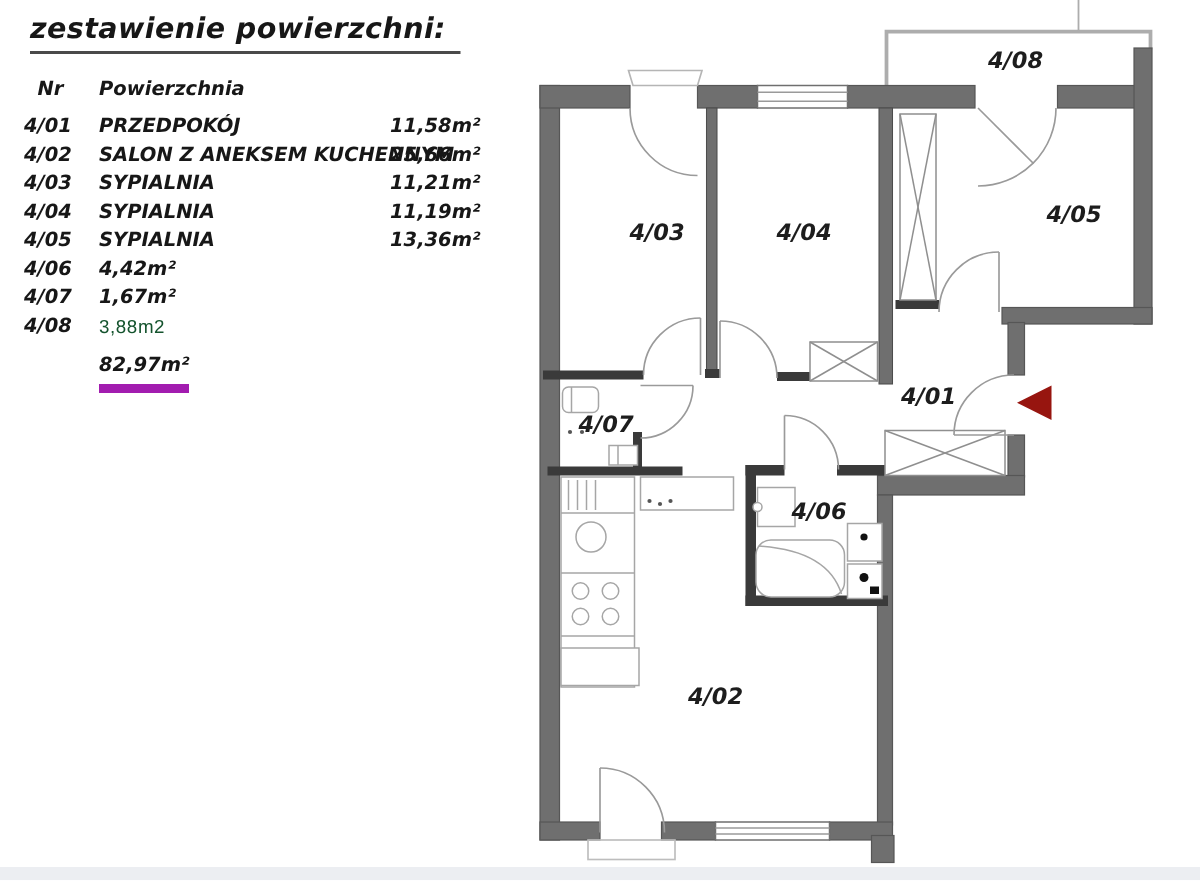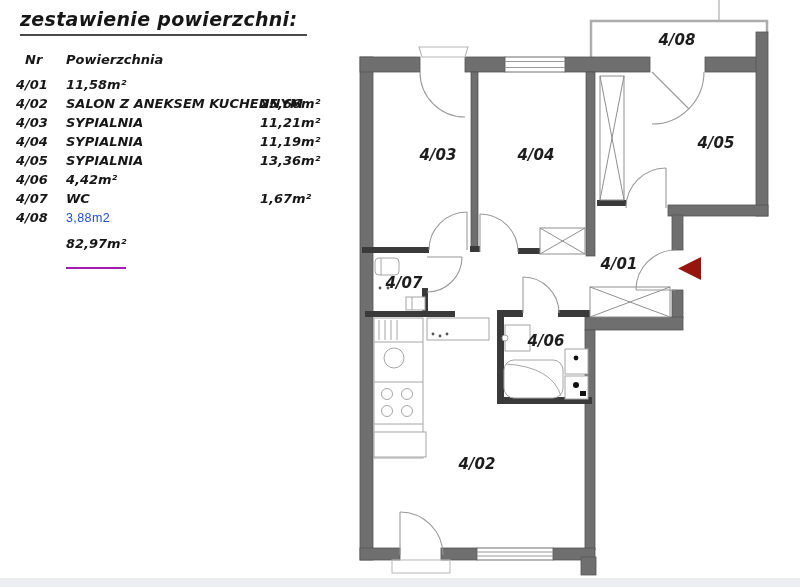--- a/index.html
+++ b/index.html
@@ -10,42 +10,43 @@
          letter-spacing:.3px;border-bottom:2px solid #4a4a4a;padding:0 10px 4px 0;}
   .table{position:absolute;left:16px;top:50px;width:336px;}
   .row{display:grid;grid-template-columns:50px 194px 92px;height:19px;align-items:center;}
   .row span{white-space:nowrap;}
   .thead{margin-bottom:6px;font-size:13px;}
   .thead .c-nr{padding-left:9px;}
   .thead .c-name{padding-left:14px;}
   .brow{font-size:13px;}
   .c-area{text-align:left;}
   .total{margin-top:7px;}
-  .total-val{border-bottom:2px solid #a21caf;padding-bottom:16px;}
+  .total-val{border-bottom:6px solid #a21caf;padding-bottom:5px;}
   .plain{font-family:"Liberation Sans",sans-serif;font-style:normal;font-weight:400;
-         font-size:12.5px;letter-spacing:.4px;color:#1d4ed8;}
+         font-size:12.5px;letter-spacing:.4px;color:#14532d;}
   svg.plan{position:absolute;left:0;top:0;width:800px;height:587px;}
   svg text{font-family:"DejaVu Sans",sans-serif;font-style:italic;font-weight:700;
            font-size:15px;fill:#1d1d1d;}
 </style>
 </head>
 <body>
 
 <div class="stage">
 
   <div class="title">zestawienie powierzchni:</div>
 
   <div class="table hand">
     <div class="row thead">
       <span class="c-nr">Nr</span>
       <span class="c-area">Powierzchnia</span>
     </div>
 
     <div class="row brow">
       <span class="c-nr">4/01</span>
+      <span class="c-name">PRZEDPOKÓJ</span>
       <span class="c-area">11,58m²</span>
     </div>
     <div class="row brow">
       <span class="c-nr">4/02</span>
       <span class="c-name">SALON Z ANEKSEM KUCHENNYM</span>
       <span class="c-area">25,66m²</span>
     </div>
     <div class="row brow">
       <span class="c-nr">4/03</span>
       <span class="c-name">SYPIALNIA</span>
@@ -60,21 +61,20 @@
       <span class="c-nr">4/05</span>
       <span class="c-name">SYPIALNIA</span>
       <span class="c-area">13,36m²</span>
     </div>
     <div class="row brow">
       <span class="c-nr">4/06</span>
       <span class="c-area">4,42m²</span>
     </div>
     <div class="row brow">
       <span class="c-nr">4/07</span>
-      <span class="c-name">WC</span>
       <span class="c-area">1,67m²</span>
     </div>
     <div class="row brow">
       <span class="c-nr">4/08</span>
       <span class="c-area plain">3,88m2</span>
     </div>
 
     <div class="row brow total">
       <span class="c-nr"></span>
       <span class="c-area"><span class="total-val">82,97m²</span></span>

